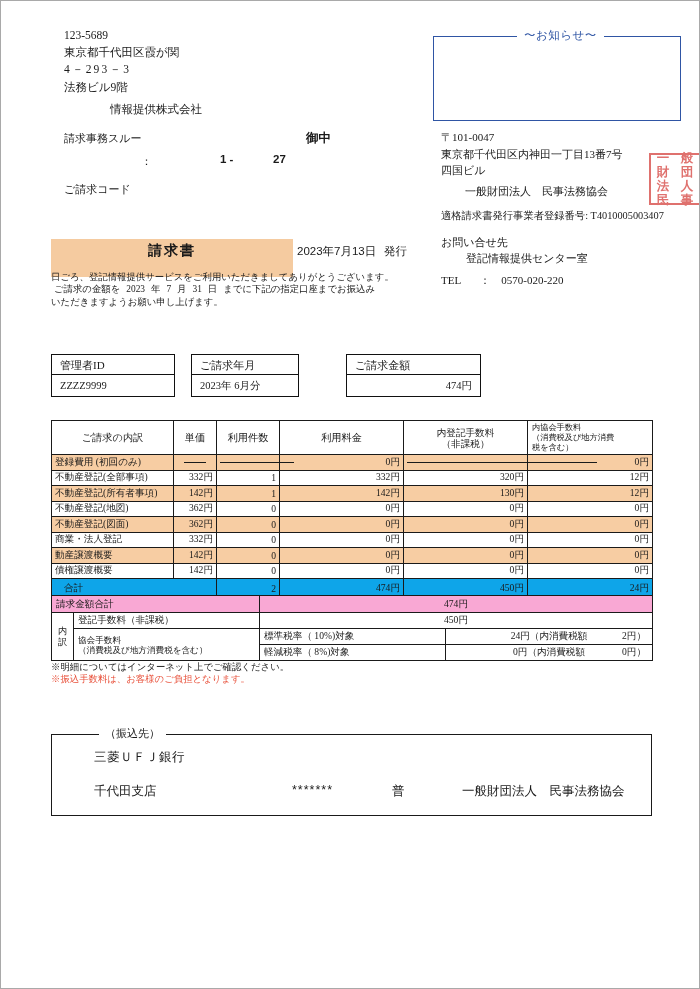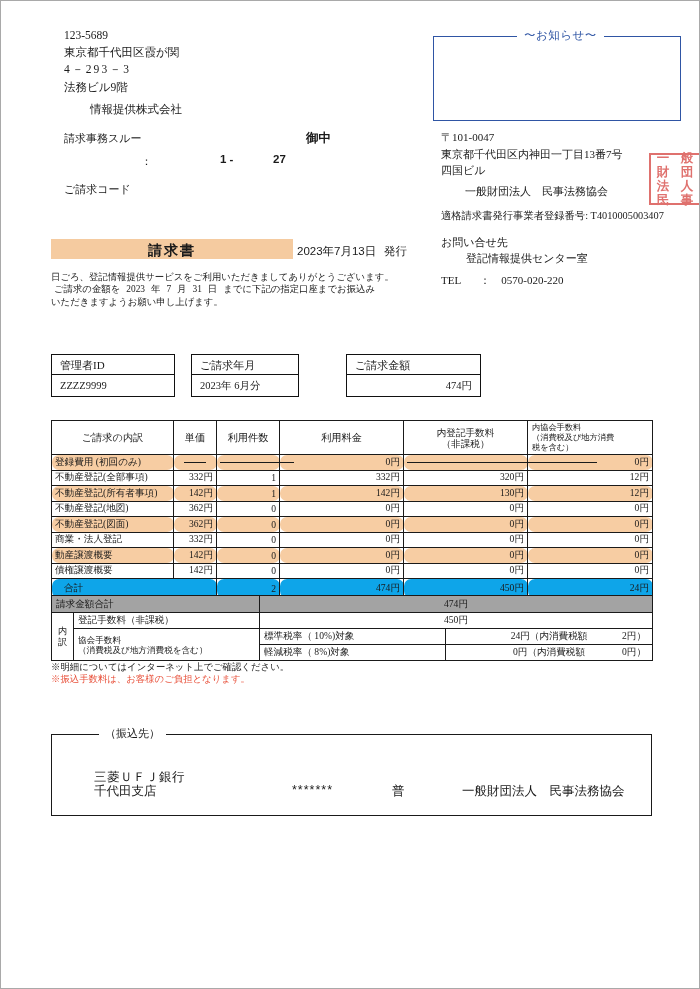--- a/index.html
+++ b/index.html
@@ -13,21 +13,21 @@
     position: relative;
     width: 700px; height: 989px;
     border: 1px solid #a9a9a9;
     background: #fff;
     overflow: hidden;
   }
 
   
   .cust { position: absolute; left: 63px; top: 26px; font-size: 11.5px; line-height: 17.2px; }
   .cust .wide { letter-spacing: 2.2px; }
-  .cust .company { margin-left: 26px; margin-top: 5px; }
+  .cust .company { margin-left: 46px; margin-top: 5px; }
 
   .addr-to { position: absolute; left: 63px; top: 130px; font-size: 11px; }
   .onchu { position: absolute; left: 305px; top: 129px; font-size: 12.5px; font-weight: bold;
            font-family: "Liberation Sans", sans-serif; }
   .code-lbl { position: absolute; left: 63px; top: 153px; font-size: 11px; margin-top: 28px; }
   .code-colon { position: absolute; left: 140px; top: 153px; font-size: 11px; }
   .code-a { position: absolute; left: 219px; top: 152px; font-size: 11.5px; font-weight: bold;
             font-family: "Liberation Sans", sans-serif; }
   .code-b { position: absolute; left: 272px; top: 152px; font-size: 11.5px; font-weight: bold;
             font-family: "Liberation Sans", sans-serif; }
@@ -58,21 +58,21 @@
     border: 2.2px solid #d9534f; color: #d9534f;
     display: flex; flex-wrap: wrap; align-content: center; justify-content: center;
     font-family: "DejaVu Sans", sans-serif;
     font-size: 12.5px; font-weight: bold; line-height: 14px;
     opacity: .82; letter-spacing: 0;
   }
   .seal span { width: 50%; text-align: center; }
 
   
   .title-bar {
-    position: absolute; left: 50px; top: 238px; width: 242px; height: 20px;
+    position: absolute; left: 50px; top: 238px; width: 242px; height: 38px;
     background: #f5cba0;
   }
   .title-bar span {
     display: block; text-align: center; line-height: 24px;
     font-size: 14px; font-weight: bold; letter-spacing: 2px;
   }
   .issue-date { position: absolute; left: 296px; top: 243px; font-size: 11.5px;
                 font-family: "Liberation Sans", sans-serif; }
   .issue-word { position: absolute; left: 383px; top: 243px; font-size: 11.5px;
                 font-family: Liberation Mono, monospace; }
@@ -98,40 +98,40 @@
   }
   .main-tbl td, .main-tbl th { border: 1px solid #1a1a1a; padding: 0 3px; height: 15px; }
   .main-tbl thead th {
     border-width: 1.6px 1px; font-weight: normal; height: 34px; vertical-align: middle;
     font-size: 10.2px; text-align: center;
   }
   .main-tbl thead th:first-child { border-left-width: 1.6px; }
   .main-tbl thead th:last-child { border-right-width: 1.6px; }
   .main-tbl th.lead { text-align: left; font-size: 8.2px; line-height: 10px; padding-left: 4px; }
   .main-tbl th.two { font-size: 9.6px; line-height: 11px; }
-  .main-tbl tbody td { height: 15.5px; border-radius: 7px; }
+  .main-tbl tbody td { height: 15.5px; }
   .main-tbl tbody td:first-child { border-left-width: 1.6px; text-align: left; }
   .main-tbl tbody td:last-child { border-right-width: 1.6px; }
   .main-tbl td.num { text-align: right; }
   .main-tbl tr.shade td { background: #f7cda3; }
   .main-tbl tr.total td { background: #0ea5e9; height: 19px; border-bottom-width: 1.8px; }
   .main-tbl tr.total td.lbl { text-align: left; padding-left: 12px; }
   .dash { display: inline-block; height: 0; border-top: 1.7px solid #1a1a1a;
           vertical-align: middle; position: relative; top: -1px; }
   .dash.s { width: 22px; }
   .dash.m { width: 74px; }
   .dash.l { width: 190px; }
 
   
   .brk {
     position: absolute; left: 50px; top: 594px; width: 601px;
     font-size: 9.6px; table-layout: fixed;
   }
   .brk td { border: 1px solid #1a1a1a; height: 16px; padding: 0 4px; }
-  .brk tr:first-child td { border-top-width: 1.6px; background: #a3a3a3; height: 17px; margin-top: 8px; }
+  .brk tr:first-child td { border-top-width: 1.6px; background: #f9a8d4; height: 17px; margin-top: 8px; }
   .brk td.edgeL { border-left-width: 1.6px; }
   .brk td.edgeR { border-right-width: 1.6px; }
   .brk tr:last-child td { border-bottom-width: 1.6px; }
   .brk .vert { width: 22px; text-align: center; font-size: 9.2px; line-height: 10.5px; }
   .brk .cc { text-align: center; }
   .brk .two { font-size: 8.6px; line-height: 10px; padding-top: 1px; }
   .brk .amt { position: relative; text-align: center; }
   .brk .amt .tail { position: absolute; right: 6px; }
 
   .notes { position: absolute; left: 50px; top: 660px; font-size: 9.4px; line-height: 12.4px; }
@@ -139,21 +139,21 @@
 
   
   .bank {
     position: absolute; left: 50px; top: 733px; width: 601px; height: 82px;
     border: 1.3px solid #1a1a1a;
   }
   .bank-legend {
     position: absolute; left: 98px; top: 725px; background: #fff; padding: 0 6px;
     font-size: 11px;
   }
-  .bank .b1 { position: absolute; left: 42px; top: 14px; font-size: 12.5px; letter-spacing: .5px; margin-top: 20px; }
+  .bank .b1 { position: absolute; left: 42px; top: 14px; font-size: 12.5px; letter-spacing: .5px; }
   .bank .b2 { position: absolute; left: 42px; top: 48px; font-size: 12.5px; }
   .bank .b3 { position: absolute; left: 240px; top: 48px; font-size: 12.5px;
               font-family: "Liberation Sans", sans-serif; letter-spacing: 1px; }
   .bank .b4 { position: absolute; left: 340px; top: 48px; font-size: 12.5px; }
   .bank .b5 { position: absolute; left: 410px; top: 48px; font-size: 12.5px; }
 </style>
 </head>
 <body>
 
 <div class="page">

